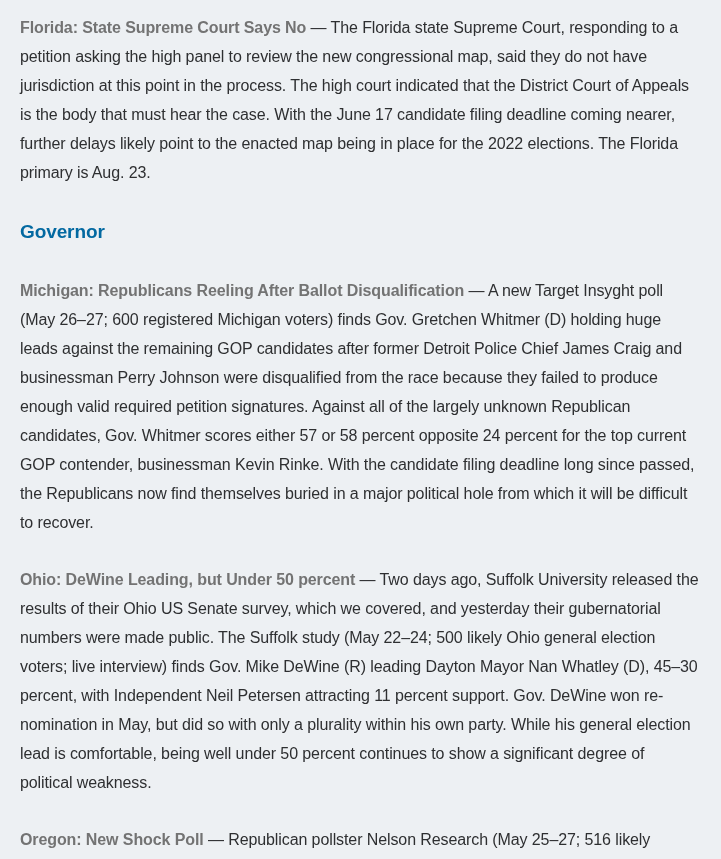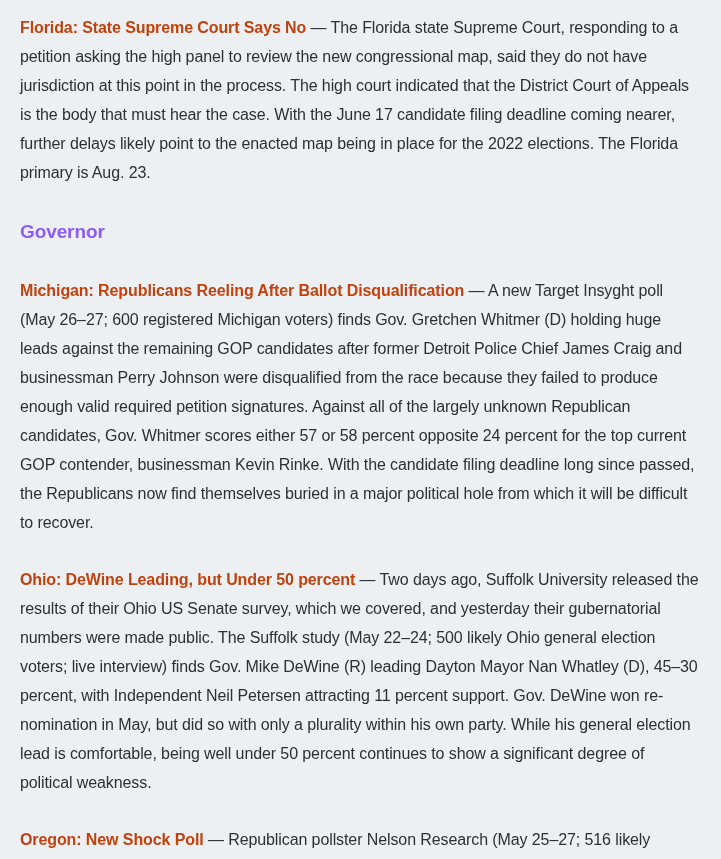--- a/index.html
+++ b/index.html
@@ -17,30 +17,30 @@
     font-size: 16px;
     line-height: 29px;
     color: #2e2f31;
     letter-spacing: -0.1px;
   }
   .para {
     margin: 0 0 28px 0;
   }
   .lead {
     font-weight: bold;
-    color: #c2410c;
+    color: #737373;
   }
   .sep {
     white-space: pre;
   }
   .heading {
     font-family: "Liberation Sans", "DejaVu Sans", sans-serif;
     font-size: 19px;
     font-weight: bold;
-    color: #8b5cf6;
+    color: #0369a1;
     margin: 0 0 30px 0;
     padding-top: 2px;
   }
 </style>
 </head>
 <body>
 
 <main class="doc">
 
   <p class="para"><strong class="lead">Florida: State Supreme Court Says No</strong><span class="sep"> — </span><span class="body-text">The Florida state Supreme Court, responding to a petition asking the high panel to review the new congressional map, said they do not have jurisdiction at this point in the process. The high court indicated that the District Court of Appeals is the body that must hear the case. With the June 17 candidate filing deadline coming nearer, further delays likely point to the enacted map being in place for the 2022 elections. The Florida primary is Aug. 23.</span></p>

